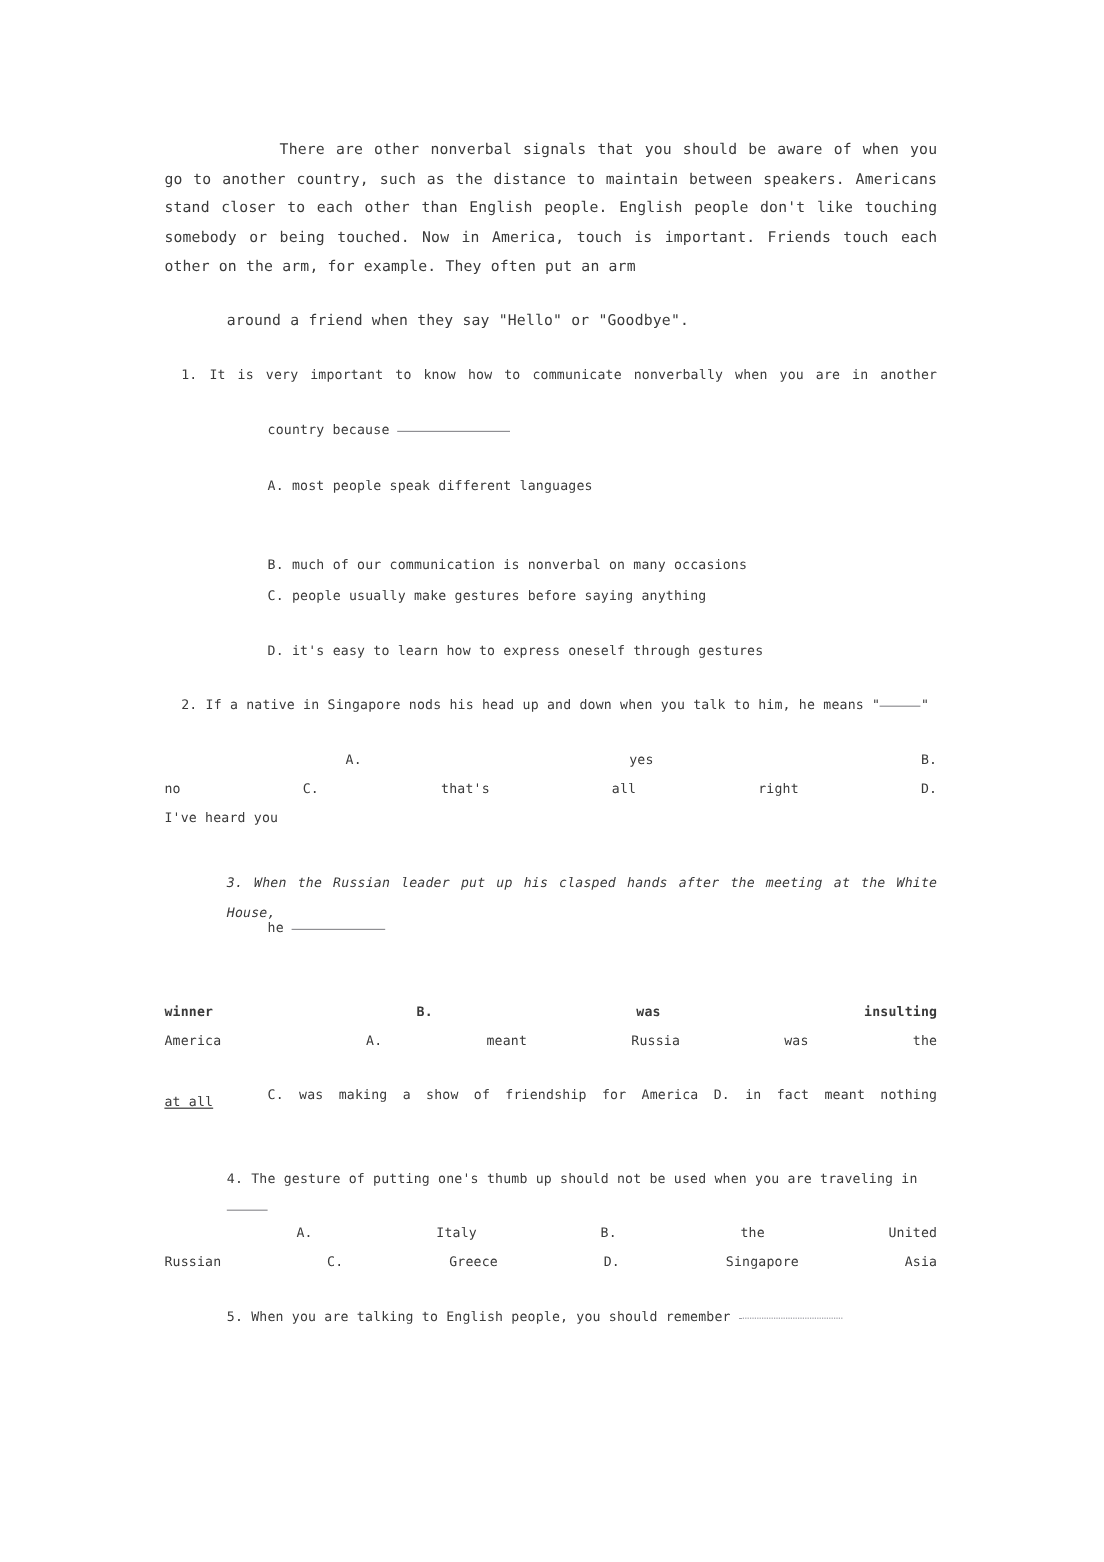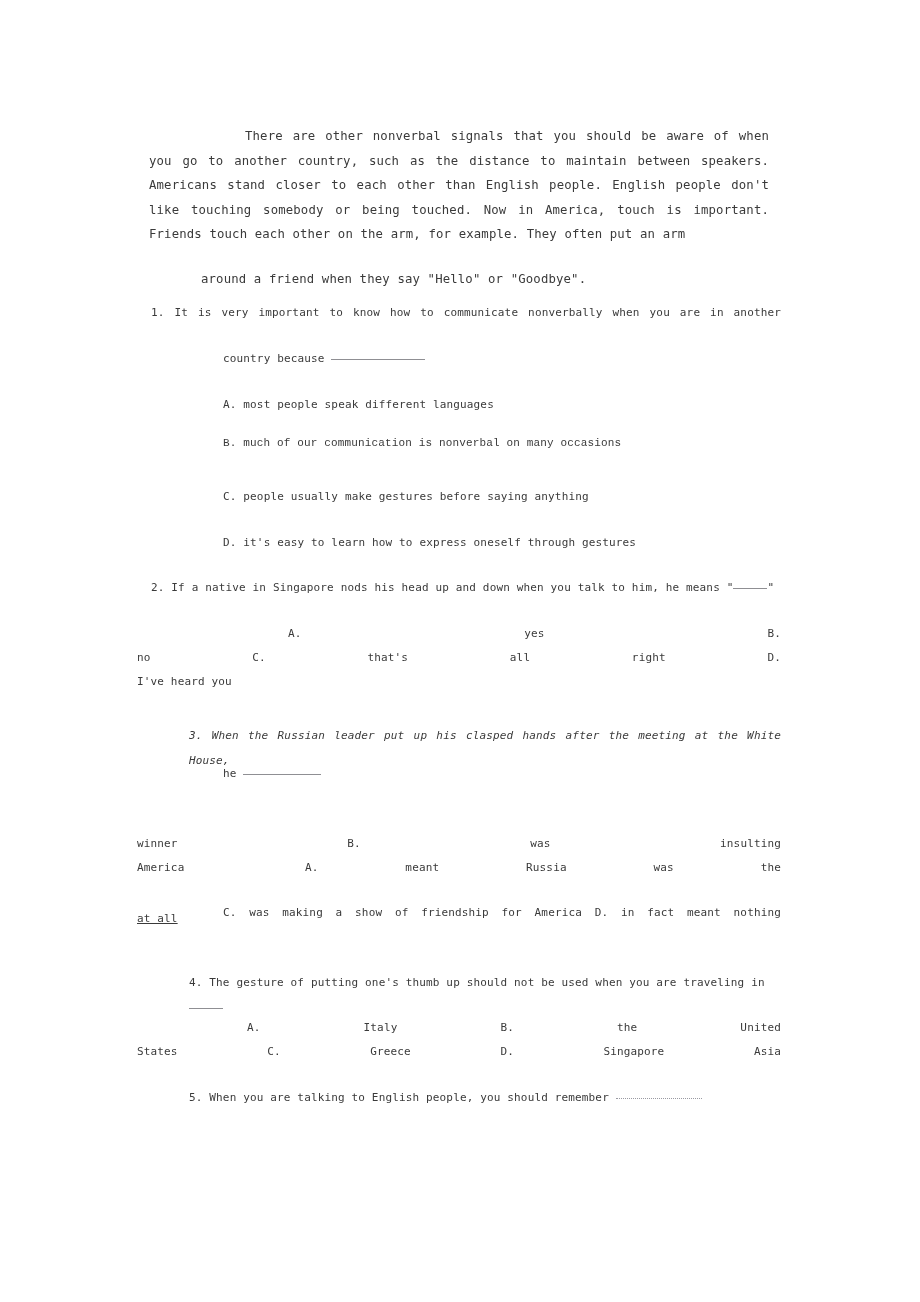--- a/index.html
+++ b/index.html
@@ -23,21 +23,21 @@
     top: 0;
     width: 644px;
   }
 
   .para {
     font-size: 12.3px;
     line-height: 24.5px;
     text-align: justify;
     text-justify: inter-word;
     letter-spacing: 0.15px;
-    margin: 12px;
+    margin: 0;
   }
 
   
   .spread {
     text-align: justify;
     text-align-last: justify;
   }
 
   .indent-first {
     text-indent: 96px;
@@ -104,21 +104,21 @@
     </div>
   </div>
 
   <div class="blk" style="top:393px;">
     <div class="q-row ind-3">
       <span>A.</span>
       <span>most people speak different languages</span>
     </div>
   </div>
 
-  <div class="blk" style="top:431px;font-family:Liberation Mono, monospace;">
+  <div class="blk" style="top:459px;">
     <div class="q-row ind-3">
       <span>B.</span>
       <span>much of our communication is nonverbal on many occasions</span>
     </div>
   </div>
 
   <div class="blk" style="top:485px;">
     <div class="q-row ind-3">
       <span>C.</span>
       <span>people usually make gestures before saying anything</span>
@@ -180,21 +180,21 @@
   <div class="blk" style="top:808px;margin-top:48px;">
     <div class="q-row spread" style="padding-left:168px;">
       <span>A.</span>
       <span>meant</span>
       <span>Russia</span>
       <span>was</span>
       <span>the</span>
     </div>
   </div>
 
-  <div class="blk" style="top:832px;">
+  <div class="blk" style="top:832px;font-weight:bold;">
     <div class="q-row spread">
       <span>winner</span>
       <span>B.</span>
       <span>was</span>
       <span>insulting</span>
     </div>
   </div>
 
   <div class="blk" style="top:856px;">
     <div class="q-row">
@@ -228,21 +228,21 @@
       <span>A.</span>
       <span>Italy</span>
       <span>B.</span>
       <span>the</span>
       <span>United</span>
     </div>
   </div>
 
   <div class="blk" style="top:1040px;">
     <div class="q-row spread">
-      <span>States</span>
+      <span>Russian</span>
       <span>C. Greece</span>
       <span>D. Singapore Asia</span>
     </div>
   </div>
 
   <div class="blk" style="top:1086px;">
     <div class="q-row ind-2">
       <span>5.</span>
       <span>When you are talking to English people, you should remember</span>
       <span class="blank-dot"></span>

